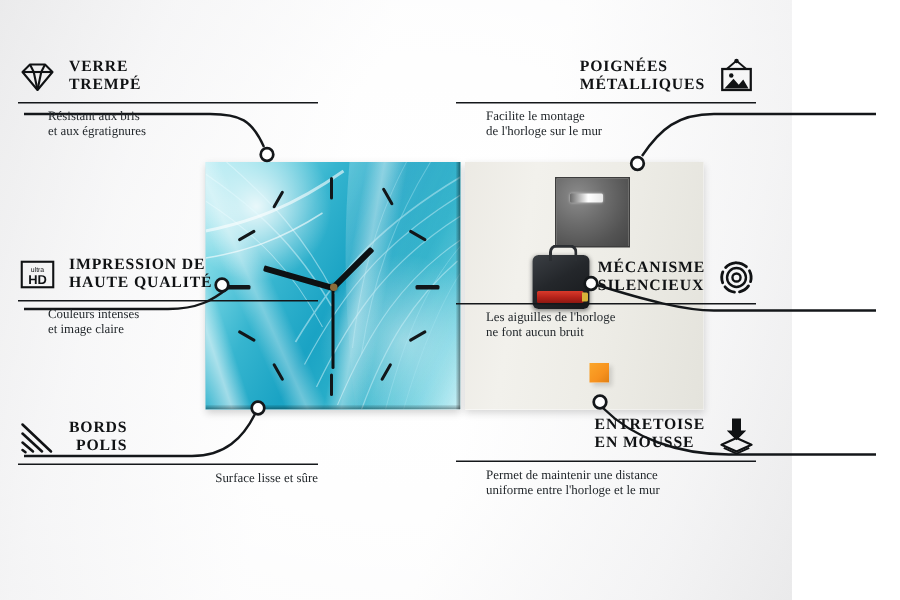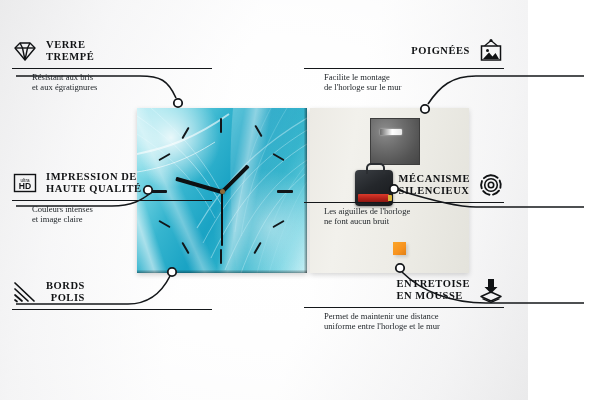--- a/index.html
+++ b/index.html
@@ -240,26 +240,30 @@
           <line x1="3" y1="16" x2="10" y2="22"></line>
           <line x1="3" y1="21" x2="5" y2="22.5"></line>
         </g>
       </svg>
       <div class="title">
         <div>BORDS</div>
         <div>POLIS</div>
       </div>
     </div>
     <div class="rule"></div>
+    <div class="desc">
+      <div>Surface lisse et sûre</div>
+    </div>
   </div>
 
   <div class="callout co-right" style="top:38px;">
     <div class="head">
       <div class="title">
         <div>POIGNÉES</div>
+        <div>MÉTALLIQUES</div>
       </div>
       <svg class="ico" viewBox="0 0 26 26">
         <path d="M13,2.5 L6.5,8" fill="none" stroke="#101214" stroke-width="1.2"></path>
         <path d="M13,2.5 L19.5,8" fill="none" stroke="#101214" stroke-width="1.2"></path>
         <circle cx="13" cy="2.6" r="1.5" fill="#101214"></circle>
         <rect x="3.5" y="8" width="19" height="14" fill="none" stroke="#101214" stroke-width="1.5"></rect>
         <circle cx="9.5" cy="12.4" r="1.5" fill="#101214"></circle>
         <path d="M5,21 L11,14.5 L14.5,18.5 L17.5,15 L21,21 Z" fill="#101214"></path>
       </svg>
     </div>

